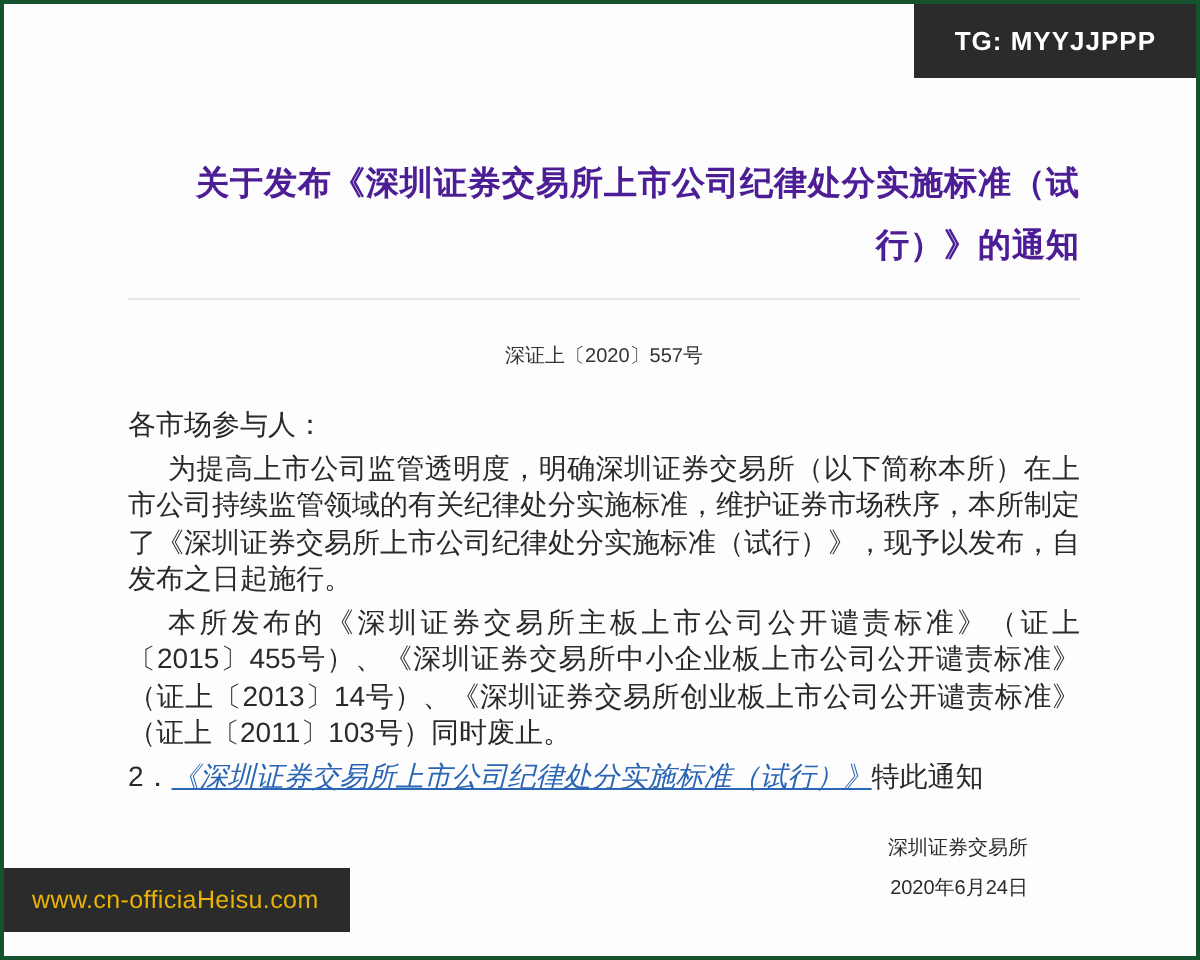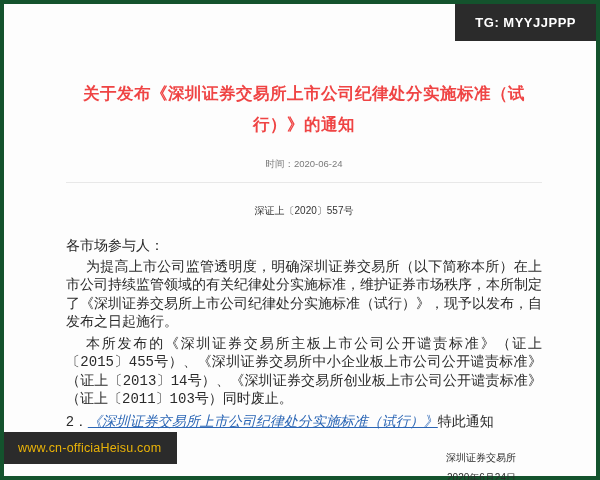--- a/index.html
+++ b/index.html
@@ -15,21 +15,21 @@
     position: relative;
     overflow: hidden;
   }
   .page {
     position: absolute;
     left: 0;
     top: 0;
     width: 600px;
     height: 480px;
     background: #fdfdfd;
-    border: 4px solid #14532d;
+    border: 2px solid #14532d;
     box-sizing: border-box;
   }
   
   .tg-badge {
     position: absolute;
     right: 0;
     top: 0;
     background: #2b2b2b;
     color: #ffffff;
     font-size: 13px;
@@ -53,25 +53,25 @@
   .content {
     position: absolute;
     left: 0;
     top: 0;
     width: 600px;
     padding: 0;
   }
   .title {
     margin: 74px auto 0 auto;
     width: 476px;
-    text-align: center;
+    text-align: right;
     font-size: 16.5px;
     font-weight: bold;
     line-height: 31px;
-    color: #ef4444;
+    color: #4c1d95;
     font-family: "Liberation Serif", "DejaVu Serif", serif;
     letter-spacing: 0.5px;
   }
   .meta-time {
     margin: 18px auto 0 auto;
     width: 476px;
     text-align: center;
     font-size: 9.5px;
     color: #7a7a7a;
   }
@@ -94,21 +94,20 @@
     font-size: 14px;
     line-height: 18.5px;
     color: #2a2a2a;
     text-align: justify;
   }
   .body p {
     margin: 0 0 3px 0;
   }
   .indent {
     text-indent: 20px;
-    font-family: Liberation Mono, monospace;
   }
   .attach-line {
     text-indent: 20px;
   }
   .attach-item {
     margin-left: 48px;
     text-indent: 0;
   }
   .link {
     color: #2b66b5;
@@ -131,23 +130,20 @@
 <body>
 
 <div class="page">
 
   <div class="tg-badge">TG: MYYJJPPP</div>
 
   <div class="content">
 
     <div class="title">关于发布《深圳证券交易所上市公司纪律处分实施标准（试行）》的通知</div>
 
-    <div class="meta-time">
-      <span>时间：</span><span>2020-06-24</span>
-    </div>
 
     <div class="hr"></div>
 
     <div class="docnum">深证上〔2020〕557号</div>
 
     <div class="body">
       <p>各市场参与人：</p>
       <p class="indent">为提高上市公司监管透明度，明确深圳证券交易所（以下简称本所）在上市公司持续监管领域的有关纪律处分实施标准，维护证券市场秩序，本所制定了《深圳证券交易所上市公司纪律处分实施标准（试行）》，现予以发布，自发布之日起施行。</p>
       <p class="indent">本所发布的《深圳证券交易所主板上市公司公开谴责标准》（证上〔2015〕455号）、《深圳证券交易所中小企业板上市公司公开谴责标准》（证上〔2013〕14号）、《深圳证券交易所创业板上市公司公开谴责标准》（证上〔2011〕103号）同时废止。</p>
       <p class="attach-item">

